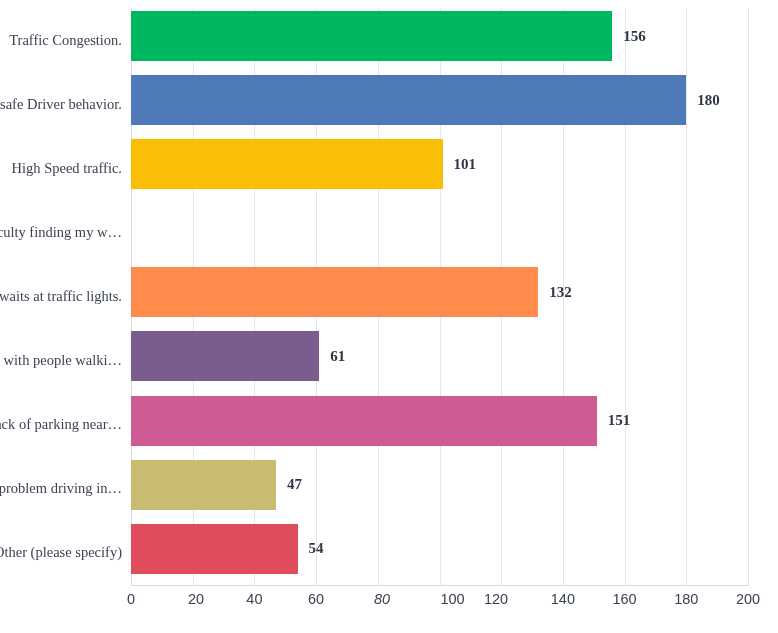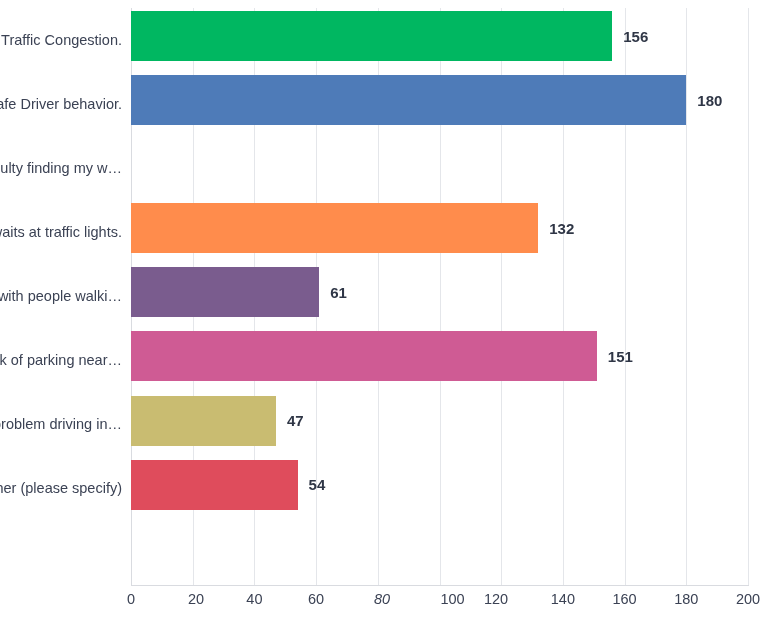--- a/index.html
+++ b/index.html
@@ -52,20 +52,21 @@
     background: #d9dbe0;
   }
 
   
   .rows {
     position: absolute;
     left: 0;
     top: 8px;
     width: 778px;
     height: 577px;
+    font-family: Liberation Serif, serif;
   }
   .row {
     position: relative;
     height: 64.1px;
     display: flex;
     align-items: center;
   }
   .cat-label {
     position: absolute;
     right: 656px; 
@@ -145,20 +146,27 @@
         </div>
       </div>
       <div class="row">
         <div class="cat-label">Unsafe Driver behavior.</div>
         <div class="bar-wrap">
           <div class="bar" title="Unsafe Driver behavior.: 180" style="width: 555.3px; background: rgb(78, 123, 184);"></div>
           <div class="bar-value">180</div>
         </div>
       </div>
       <div class="row">
+        <div class="cat-label">High Speed traffic.</div>
+        <div class="bar-wrap">
+          <div class="bar" title="High Speed traffic.: 101" style="width: 311.585px; background: rgb(249, 190, 6);"></div>
+          <div class="bar-value">101</div>
+        </div>
+      </div>
+      <div class="row">
         <div class="cat-label">Difficulty finding my w…</div>
       </div>
       <div class="row">
         <div class="cat-label">Long waits at traffic lights.</div>
         <div class="bar-wrap">
           <div class="bar" title="Long waits at traffic lights.: 132" style="width: 407.22px; background: rgb(255, 140, 76);"></div>
           <div class="bar-value">132</div>
         </div>
       </div>
       <div class="row">

